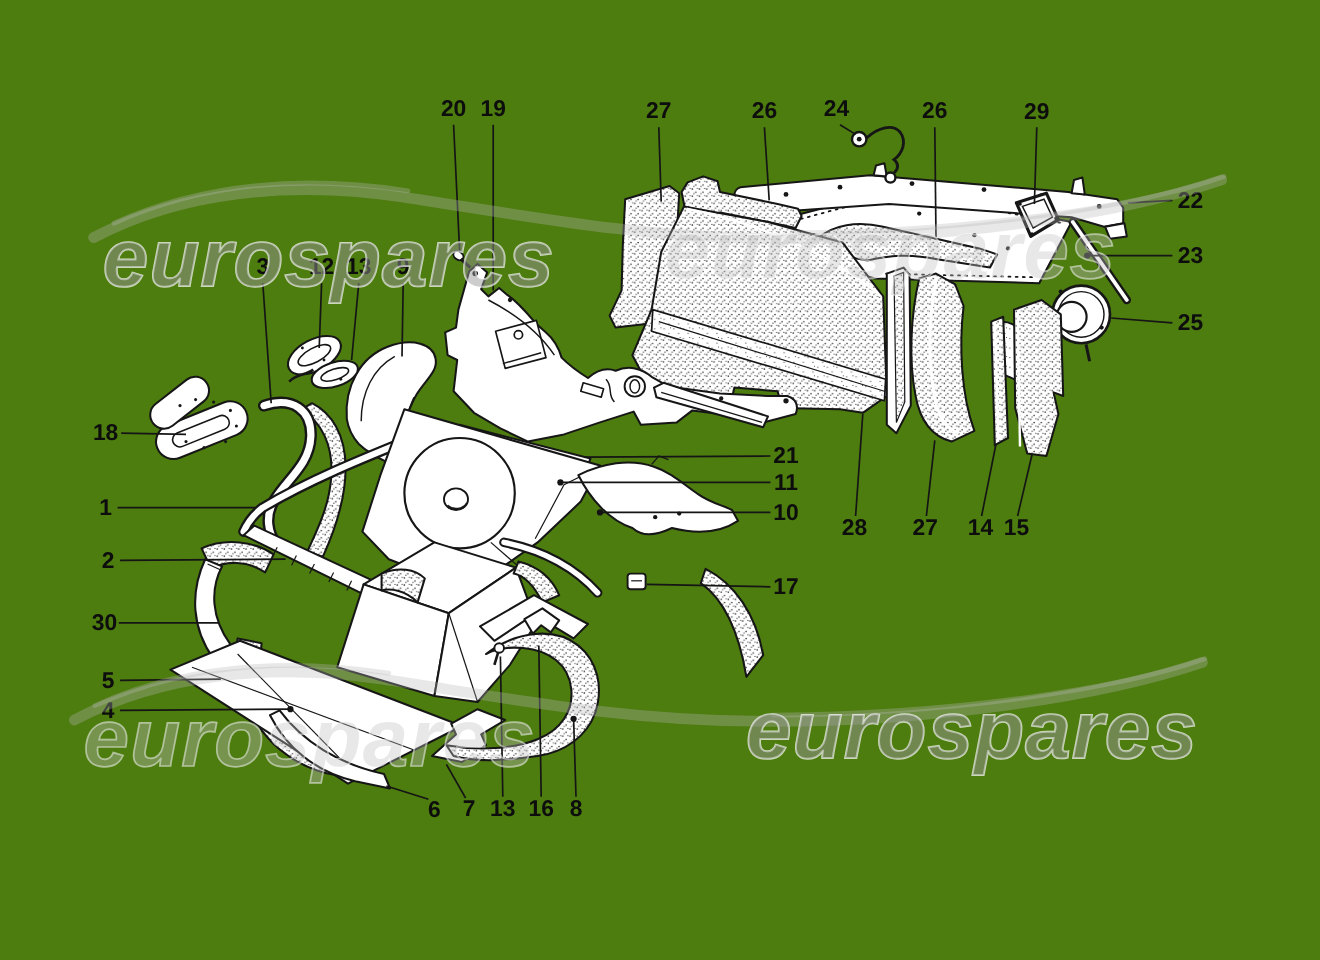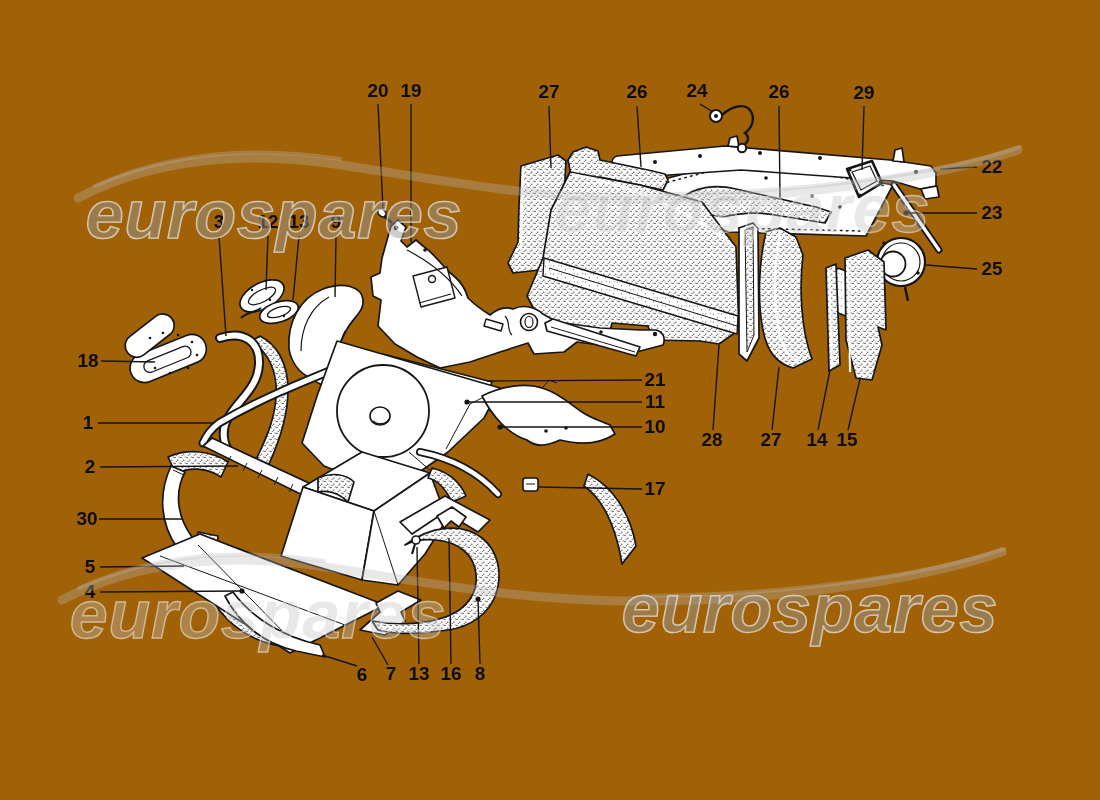--- a/index.html
+++ b/index.html
@@ -1,16 +1,16 @@
 <!DOCTYPE html>
 <html><head>
 <meta charset="utf-8">
 <style>
   html,body{margin:0;padding:0;background:#ffffff;}
-  .stage{position:relative;width:1100px;height:800px;background:#a16207;overflow:hidden;}
+  .stage{position:relative;width:1100px;height:800px;background:#4d7c0f;overflow:hidden;}
   svg{display:block;}
   .leader{stroke:#151515;stroke-width:1.4;}
   .lbl{font-family:"Liberation Sans",sans-serif;font-size:19px;font-weight:700;fill:#0d0d0d;text-anchor:middle;}
   .wm-word{font-family:"Liberation Sans",sans-serif;font-style:italic;font-weight:700;font-size:68px;letter-spacing:1px;text-anchor:middle;}
   .wm-solid{fill:rgba(150,150,150,.48);stroke:rgba(255,255,255,.70);stroke-width:1.6px;paint-order:stroke;}
   .wm-faint{fill:rgba(190,190,190,.36);stroke:rgba(255,255,255,.55);stroke-width:1.4px;paint-order:stroke;}
   .swoosh{fill:none;stroke:rgba(185,185,185,.32);stroke-linecap:round;}
   .pw{fill:#ffffff;stroke:#161616;stroke-width:1.7;stroke-linejoin:round;}
   .ps{stroke:#161616;stroke-width:1.7;stroke-linejoin:round;}
   .tn{fill:none;stroke:#161616;stroke-width:1.2;}

